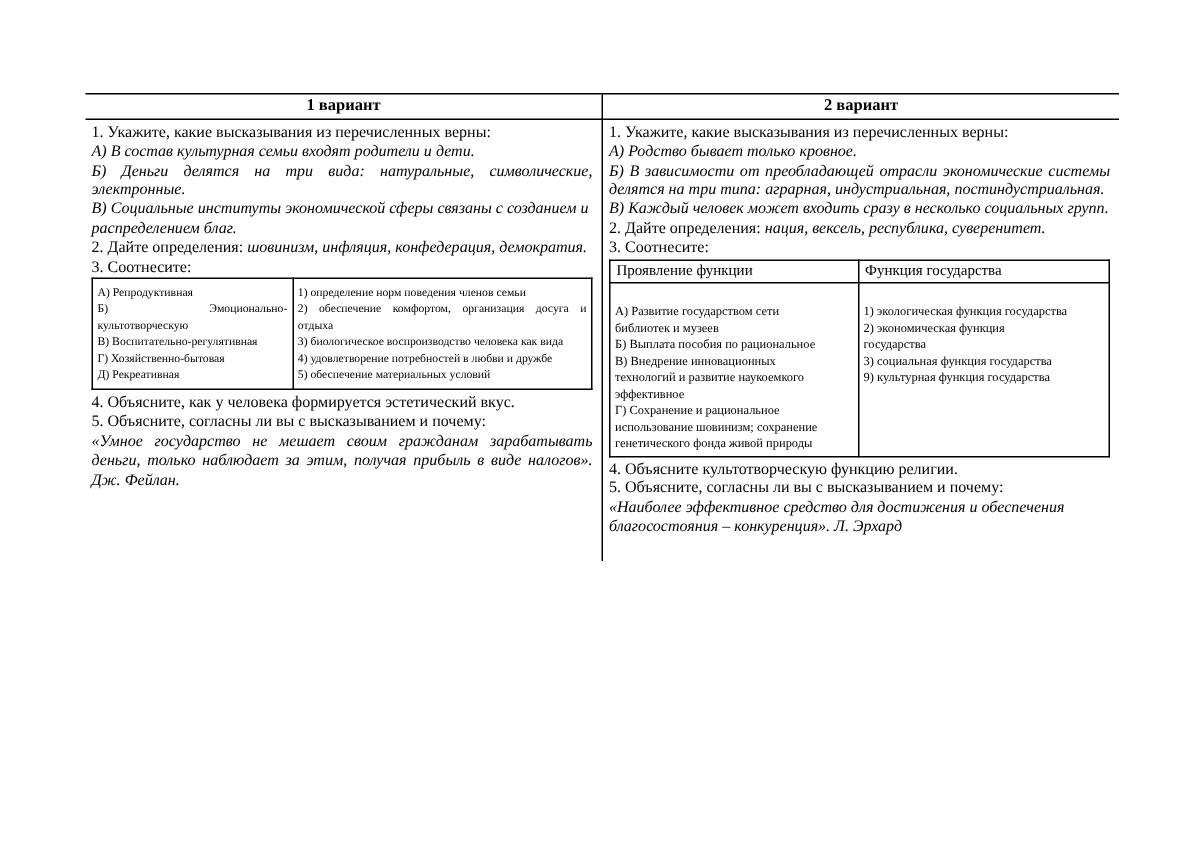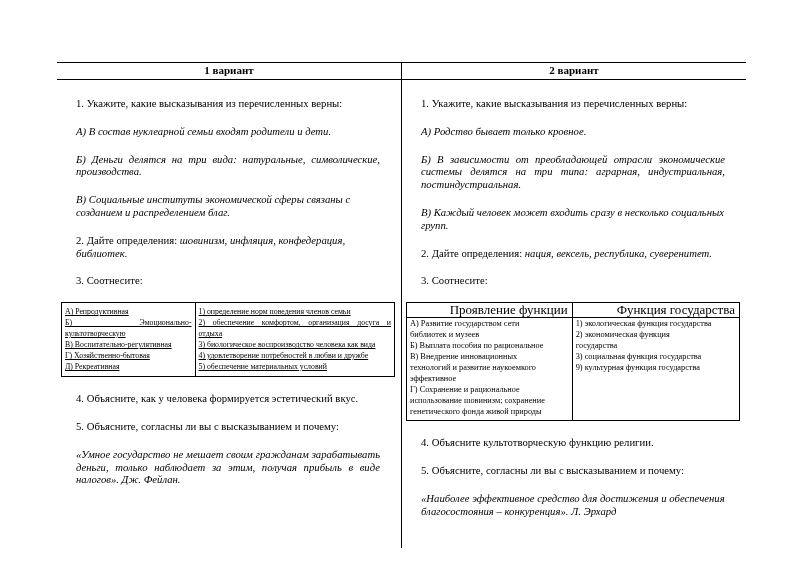--- a/index.html
+++ b/index.html
@@ -19,36 +19,36 @@
     width:50%; border-bottom:1.4px solid #000;
     font-size:11px; font-weight:bold; text-align:center;
     line-height:13px; padding:1px 0 2px 0;
   }
   .outer th:first-child, .outer td:first-child { border-right:1px solid #000; }
   .outer td {
     vertical-align:top; font-size:10.7px; line-height:12.8px;
     padding:2px 6px 16px 4px;
   }
 
-  p { margin:15px; }
+  p { margin:0; }
   .it { font-style:italic; }
   .just { text-align:justify; }
 
   table.match {
     width:100%; border-collapse:collapse; table-layout:fixed;
     margin:1px 0 2px 0;
   }
   .match th, .match td { border:1px solid #000; vertical-align:top; font-weight:normal; }
 
   .m1 th { font-size:7.8px; line-height:9px; text-align:center; padding:2px 2px 4px 2px; }
-  .m1 td { font-size:7.8px; line-height:11px; padding:3px 3px 4px 3px;text-decoration:underline; }
+  .m1 td { font-size:7.8px; line-height:11px; padding:3px 3px 4px 3px; }
   .m1 .ca { width:38%; }
 
-  .m2 th { font-size:13px; line-height:10px; text-align:right; padding:2px 4px; }
-  .m2 td { font-size:8.3px; line-height:11px; padding:0 3px 3px 3px; }
+  .m2 th { font-size:10px; line-height:10px; text-align:left; padding:2px 4px; }
+  .m2 td { font-size:8.3px; line-height:11px; padding:13px 3px 3px 3px; }
   .m2 .ca { width:49.5%; }
 
   
   [data-name="v1-match-left"] div:nth-child(2),
   [data-name="v1-match-right"] div:nth-child(2) {
     text-align:justify; text-align-last:justify;
   }
 </style>
 </head>
 <body>
@@ -57,24 +57,24 @@
   <table class="outer" data-name="worksheet-table">
     <tbody>
         <tr data-name="variant-header-row">
       <th data-name="variant-1-title">1 вариант</th>
       <th data-name="variant-2-title">2 вариант</th>
     </tr>
     <tr data-name="variant-content-row">
 
       <td data-name="variant-1-content">
         <p data-name="v1-q1-intro">1. Укажите, какие высказывания из перечисленных верны:</p>
-        <p class="it" data-name="v1-q1-statement-a">А) В состав нуклеарной семьи входят родители и дети.</p>
-        <p class="it just" data-name="v1-q1-statement-b">Б) Деньги делятся на три вида: натуральные, символические, производства.</p>
+        <p class="it" data-name="v1-q1-statement-a">А) В состав культурная семьи входят родители и дети.</p>
+        <p class="it just" data-name="v1-q1-statement-b">Б) Деньги делятся на три вида: натуральные, символические, электронные.</p>
         <p class="it" data-name="v1-q1-statement-v">В) Социальные институты экономической сферы связаны с созданием и распределением благ.</p>
-        <p data-name="v1-q2"><span data-name="v1-q2-label">2. Дайте определения:</span> <span class="it" data-name="v1-q2-terms">шовинизм, инфляция, конфедерация, библиотек.</span></p>
+        <p data-name="v1-q2"><span data-name="v1-q2-label">2. Дайте определения:</span> <span class="it" data-name="v1-q2-terms">шовинизм, инфляция, конфедерация, демократия.</span></p>
         <p data-name="v1-q3-label">3. Соотнесите:</p>
         <table class="match m1" data-name="v1-match-table">
           <tbody>
           <tr data-name="v1-match-body-row">
             <td class="ca" data-name="v1-match-left">
                     <div data-name="match-line">А) Репродуктивная</div>
                     <div data-name="match-line">Б) Эмоционально-</div>
                     <div data-name="match-line">культотворческую</div>
                     <div data-name="match-line">В) Воспитательно-регулятивная</div>
                     <div data-name="match-line">Г) Хозяйственно-бытовая</div>

